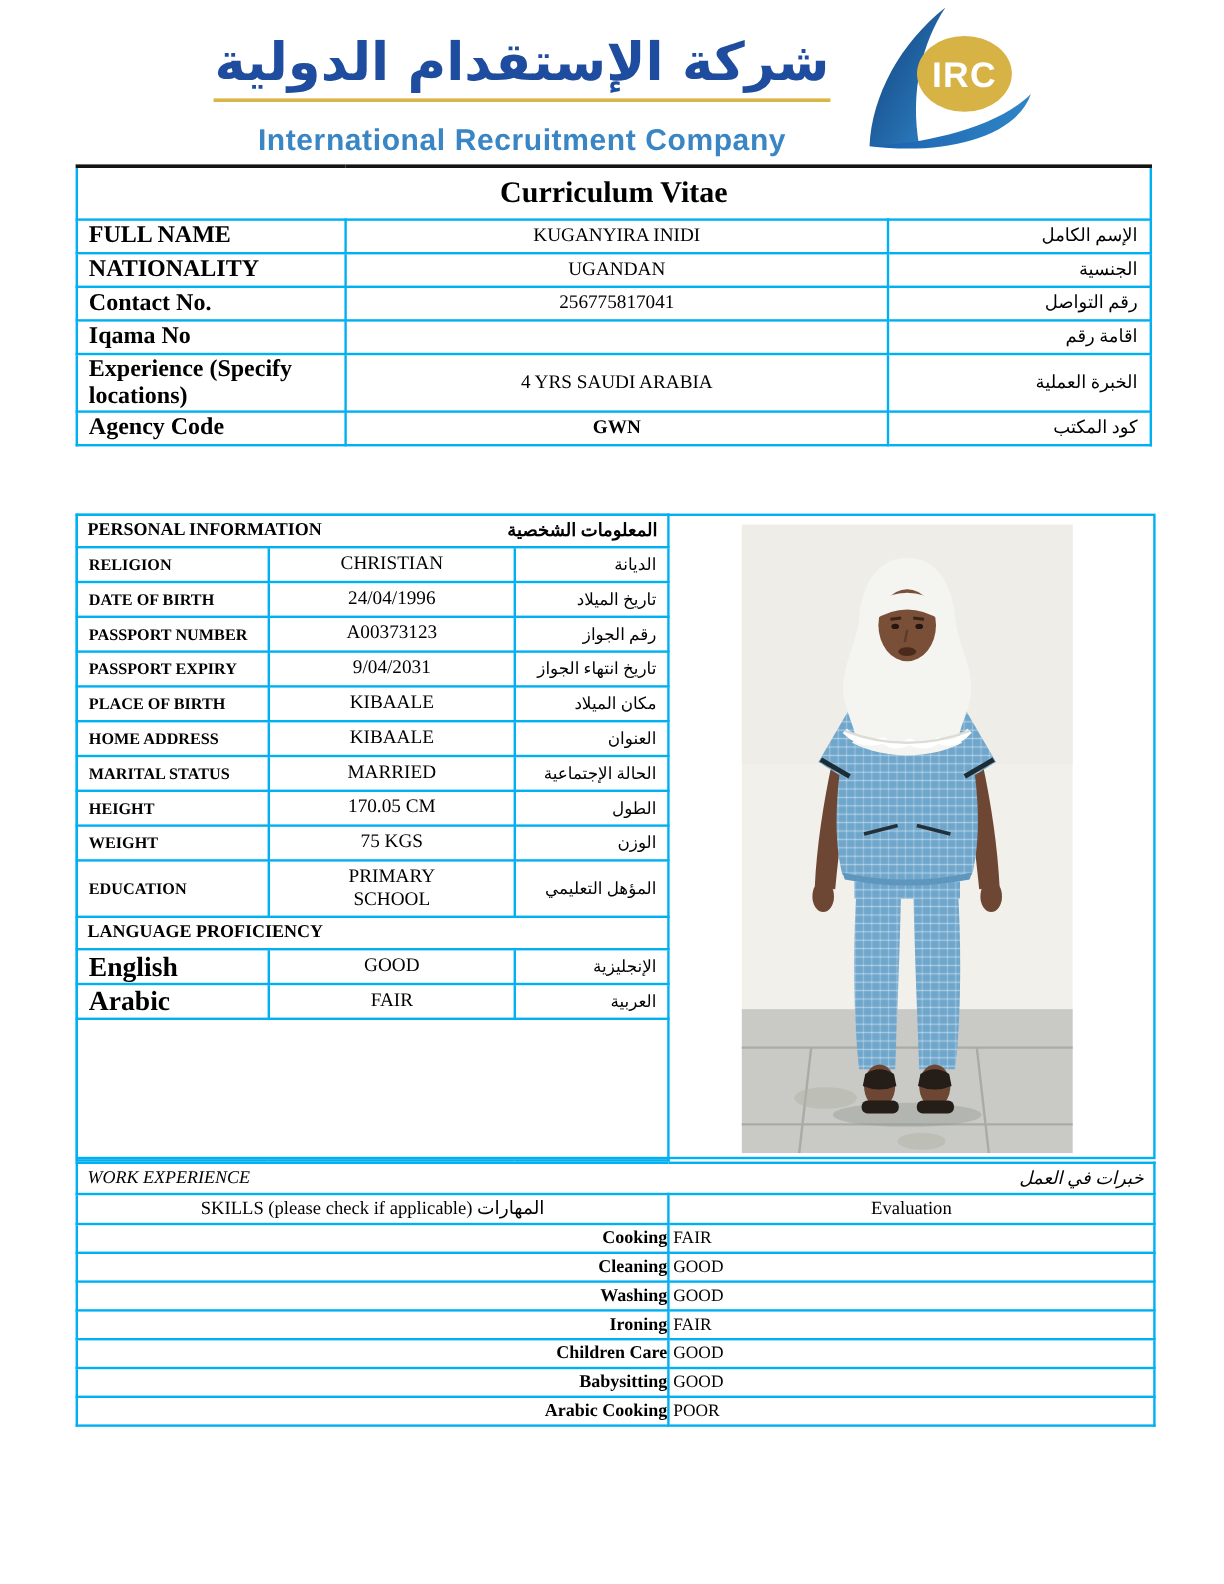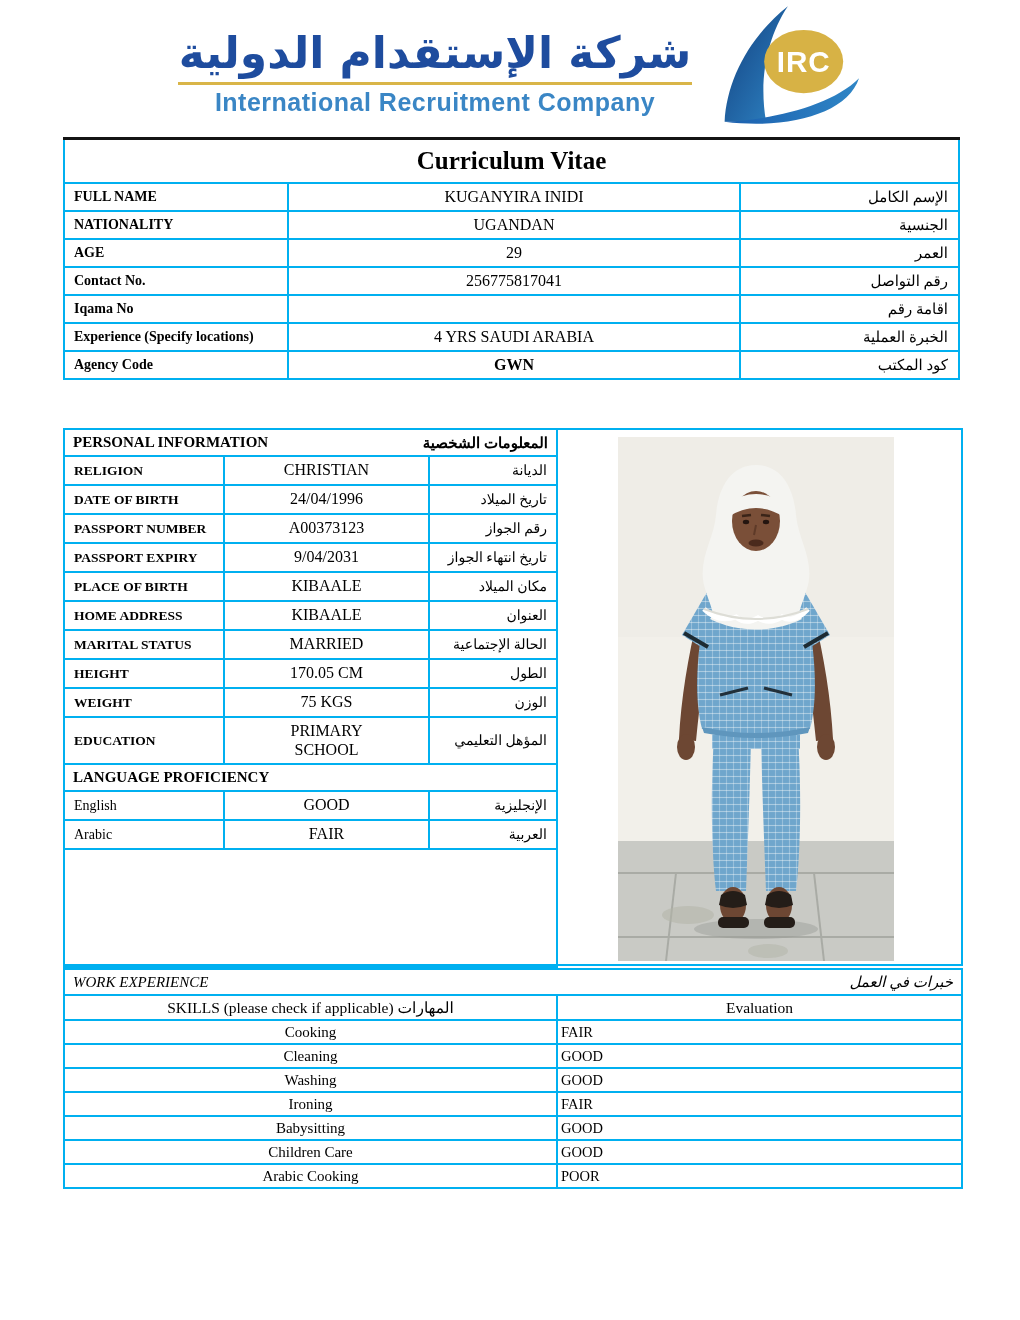--- a/index.html
+++ b/index.html
@@ -11,55 +11,55 @@
   }
   *{margin:0;padding:0;box-sizing:border-box;}
   html,body{background:#ffffff;}
   body{width:1020px;height:1320px;position:relative;font-family:"Liberation Serif",serif;color:#000;}
 
   
   .hdr{position:absolute;left:0;top:0;width:1020px;height:130px;padding-left:40px;}
   .brand{position:absolute;left:178px;top:28px;width:514px;text-align:center;}
   .brand-ar{font-family:"DejaVu Sans",sans-serif;font-weight:bold;font-size:44px;line-height:1.15;color:var(--navy);direction:rtl;}
   .brand-rule{height:3px;background:var(--gold);margin-top:3px;}
-  .brand-en{font-family:"Liberation Sans",sans-serif;font-weight:bold;font-size:25px;letter-spacing:.5px;color:var(--teal);margin-top:3px;}
+  .brand-en{font-family:"Liberation Sans",sans-serif;font-weight:bold;font-size:25px;letter-spacing:.5px;color:var(--teal);margin-top:18px;}
   .logo{position:absolute;left:693px;top:2px;}
 
   
   table{border-collapse:collapse;table-layout:fixed;}
   td{border:2px solid var(--cyan);vertical-align:middle;overflow:hidden;}
 
   .cv-table{position:absolute;left:63px;top:137px;width:897px;border-top:3px solid var(--ink);}
   .cv-table .title-row td{border-top:3px solid var(--ink);height:44px;text-align:center;font-weight:bold;font-size:25px;}
   .cv-table td{height:28px;}
-  .cv-table .lbl{font-weight:bold;font-size:14px;padding-left:9px;}
+  .cv-table .lbl{font-weight:bold;font-size:20px;padding-left:9px;}
   .cv-table .val{text-align:center;font-size:16px;white-space:pre-line;}
   .cv-table .ar{text-align:right;font-size:15px;padding-right:10px;}
   .val-big{font-size:21px;font-weight:bold;margin-top:12px;}
 
   
   .personal{position:absolute;left:63px;top:428px;width:900px;height:538px;border:2px solid var(--cyan);}
   .p-table{position:absolute;left:-2px;top:-2px;width:495px;height:540px;}
   .p-table td{height:29px;}
   .p-table .sec td{font-weight:bold;font-size:15px;height:27px;}
   .split{display:flex;justify-content:space-between;align-items:center;padding:0 8px;}
   .p-table .lbl{font-weight:bold;font-size:13.5px;padding-left:9px;}
   .p-table .val{text-align:center;font-size:16px;white-space:pre-line;line-height:1.15;}
   .p-table .ar{text-align:right;font-size:14px;padding-right:9px;}
   .p-table .tall td{height:47px;}
-  .p-table .lang-lbl{font-weight:normal;font-size:14px;padding-left:9px;}
+  .p-table .lang-lbl{font-weight:bold;font-size:23px;padding-left:9px;}
   .p-table .filler td{height:auto;}
   .photo{position:absolute;left:553px;top:7px;}
 
   
   .work-table{position:absolute;left:63px;top:968px;width:900px;}
   .work-table td{height:24px;font-size:15px;}
   .work-table .sec td{height:26px;font-style:italic;}
   .work-table .hdr-row td{height:25px;text-align:center;font-size:15.5px;}
-  .work-table .skill{text-align:center;}
+  .work-table .skill{text-align:right;font-weight:bold;}
   .work-table .eval{text-align:left;padding-left:3px;font-size:14.5px;}
   .work-table .sec .split span{font-size:15px;}
 </style>
 </head>
 <body>
 
 <div class="hdr">
   <div class="brand">
     <div class="brand-ar">شركة الإستقدام الدولية</div>
     <div class="brand-rule"></div>
@@ -97,25 +97,20 @@
     <td class="lbl">FULL NAME</td>
     <td class="val">KUGANYIRA INIDI</td>
     <td class="ar" dir="rtl">الإسم الكامل</td>
   </tr>
   <tr>
     <td class="lbl">NATIONALITY</td>
     <td class="val">UGANDAN</td>
     <td class="ar" dir="rtl">الجنسية</td>
   </tr>
   <tr>
-    <td class="lbl">AGE</td>
-    <td class="val">29</td>
-    <td class="ar" dir="rtl">العمر</td>
-  </tr>
-  <tr>
     <td class="lbl">Contact No.</td>
     <td class="val">256775817041</td>
     <td class="ar" dir="rtl">رقم التواصل</td>
   </tr>
   <tr>
     <td class="lbl">Iqama No</td>
     <td class="val"></td>
     <td class="ar" dir="rtl">اقامة رقم</td>
   </tr>
   <tr>
@@ -310,25 +305,25 @@
   </tr>
   <tr>
     <td class="skill">Washing</td>
     <td class="eval">GOOD</td>
   </tr>
   <tr>
     <td class="skill">Ironing</td>
     <td class="eval">FAIR</td>
   </tr>
   <tr>
+    <td class="skill">Children Care</td>
+    <td class="eval">GOOD</td>
+  </tr>
+  <tr>
     <td class="skill">Babysitting</td>
     <td class="eval">GOOD</td>
   </tr>
   <tr>
-    <td class="skill">Children Care</td>
-    <td class="eval">GOOD</td>
-  </tr>
-  <tr>
     <td class="skill">Arabic Cooking</td>
     <td class="eval">POOR</td>
   </tr>
 </tbody>
   </table>
 
 </body></html>

